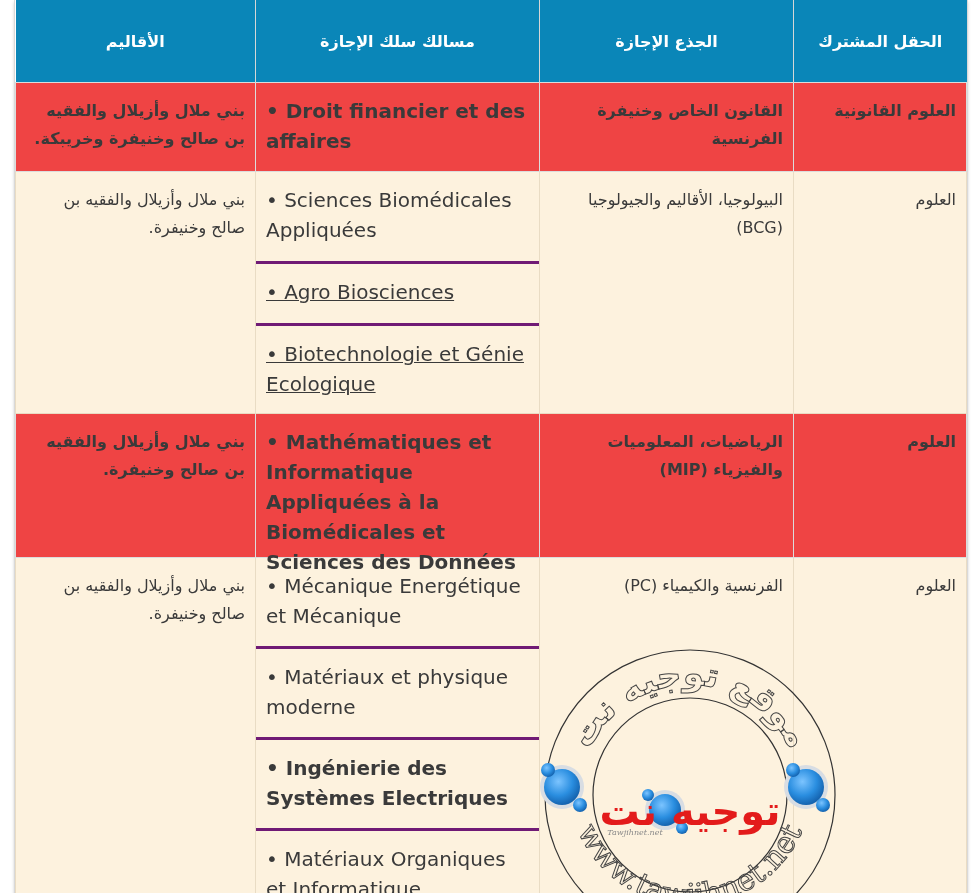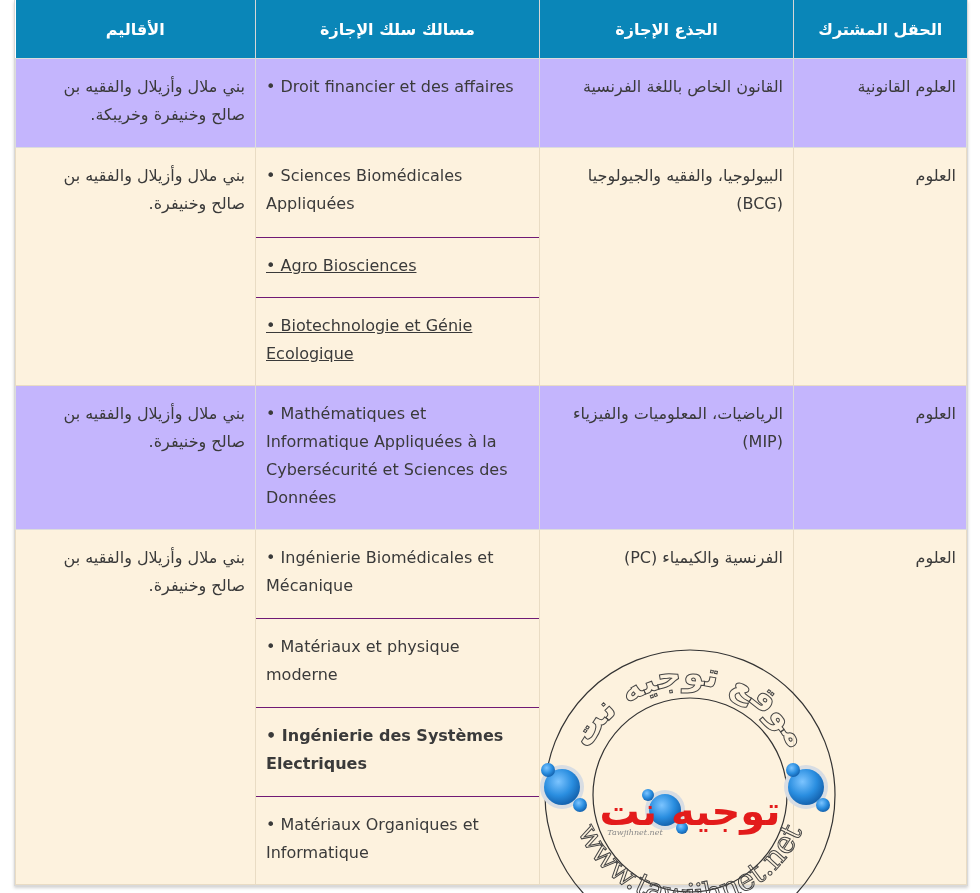--- a/index.html
+++ b/index.html
@@ -6,31 +6,31 @@
   body { width: 980px; height: 893px; position: relative; overflow: hidden;
          font-family: "DejaVu Sans", "Liberation Sans", sans-serif; color: #3a3a3a; }
   .table-wrap { position: absolute; left: 14px; top: 0; width: 952px;
                 box-shadow: 0 2px 3px rgba(0,0,0,0.18); border: 1px solid #d9d9d9; border-top: none; }
   table { border-collapse: collapse; width: 100%; table-layout: fixed; direction: rtl; }
   col.c-field { width: 173px; }
   col.c-trunk { width: 254px; }
   col.c-tracks { width: 284px; }
   col.c-prov { width: 240px; }
   th { background: #0a86b8; color: #ffffff; font-weight: bold; font-size: 16px; height: 58px;
-       text-align: center; border-left: 1px solid #d6d6d6; padding: 0; }
+       text-align: center; border-left: 1px solid #d6d6d6; padding: 12px; }
   th:last-child { border-left: none; }
   td { font-size: 16px; line-height: 28px; vertical-align: top; border: 1px solid #dcdcdc;
        padding: 14px 10px; text-align: right; }
-  tr.odd td { background: #c4b5fd; }
+  tr.odd td { background: #ef4444; font-weight: bold; }
   tr.even td { background: #fdf2de; border-color: #e9dcc4; }
   td.tracks { direction: ltr; text-align: left; padding: 0; }
-  td.tracks .track { padding: 14px 10px; border-bottom: 1px solid #701a75; min-height: 28px; }
+  td.tracks .track { padding: 14px 10px; border-bottom: 3px solid #701a75; min-height: 28px; }
   td.tracks .track:last-child { border-bottom: none; }
   tr.odd td.tracks .track { border-bottom-color: #e3e3e3; }
-  .track-text { font-family: "DejaVu Sans", "Liberation Sans", sans-serif; font-size: 16px; color: #3a3a3a; }
+  .track-text { font-family: "DejaVu Sans", "Liberation Sans", sans-serif; font-size: 20px; color: #3a3a3a; }
   .prov { direction: rtl; }
   
   .watermark { position: absolute; left: 540px; top: 645px; width: 300px; height: 300px; pointer-events: none; }
 </style>
 </head>
 <body>
 
 <div class="table-wrap">
   <table>
     <colgroup>
@@ -44,63 +44,63 @@
         <th>الحقل المشترك</th>
         <th>الجذع الإجازة</th>
         <th>مسالك سلك الإجازة</th>
         <th>الأقاليم</th>
       </tr>
     </thead>
     <tbody>
 
       <tr class="odd" style="height:89px;">
         <td>العلوم القانونية</td>
-        <td>القانون الخاص باللغة الفرنسية</td>
+        <td>القانون الخاص وخنيفرة الفرنسية</td>
         <td class="tracks">
           <div class="track">
             <span class="track-text">• Droit financier et des affaires</span>
           </div>
         </td>
         <td class="prov">بني ملال وأزيلال والفقيه بن صالح وخنيفرة وخريبكة.</td>
       </tr>
 
       <tr class="even">
         <td>العلوم</td>
-        <td>البيولوجيا، والفقيه والجيولوجيا (BCG)</td>
+        <td>البيولوجيا، الأقاليم والجيولوجيا (BCG)</td>
         <td class="tracks">
           <div class="track" style="height:61px;">
             <span class="track-text">• Sciences Biomédicales Appliquées</span>
           </div>
           <div class="track" style="height:31px;text-decoration:underline;">
             <span class="track-text">• Agro Biosciences</span>
           </div>
           <div class="track" style="height:59px;text-decoration:underline;">
             <span class="track-text">• Biotechnologie et Génie Ecologique</span>
           </div>
         </td>
         <td class="prov">بني ملال وأزيلال والفقيه بن صالح وخنيفرة.</td>
       </tr>
 
       <tr class="odd">
         <td>العلوم</td>
         <td>الرياضيات، المعلوميات والفيزياء (MIP)</td>
         <td class="tracks">
           <div class="track" style="height:115px;">
-            <span class="track-text">• Mathématiques et Informatique Appliquées à la Cybersécurité et Sciences des Données</span>
+            <span class="track-text">• Mathématiques et Informatique Appliquées à la Biomédicales et Sciences des Données</span>
           </div>
         </td>
         <td class="prov">بني ملال وأزيلال والفقيه بن صالح وخنيفرة.</td>
       </tr>
 
       <tr class="even">
         <td>العلوم</td>
         <td>الفرنسية والكيمياء (PC)</td>
         <td class="tracks">
           <div class="track" style="height:60px;">
-            <span class="track-text">• Ingénierie Biomédicales et Mécanique</span>
+            <span class="track-text">• Mécanique Energétique et Mécanique</span>
           </div>
           <div class="track" style="height:60px;">
             <span class="track-text">• Matériaux et physique moderne</span>
           </div>
           <div class="track" style="height:60px;font-weight:bold;">
             <span class="track-text">• Ingénierie des Systèmes Electriques</span>
           </div>
           <div class="track" style="height:59px;">
             <span class="track-text">• Matériaux Organiques et Informatique</span>
           </div>

